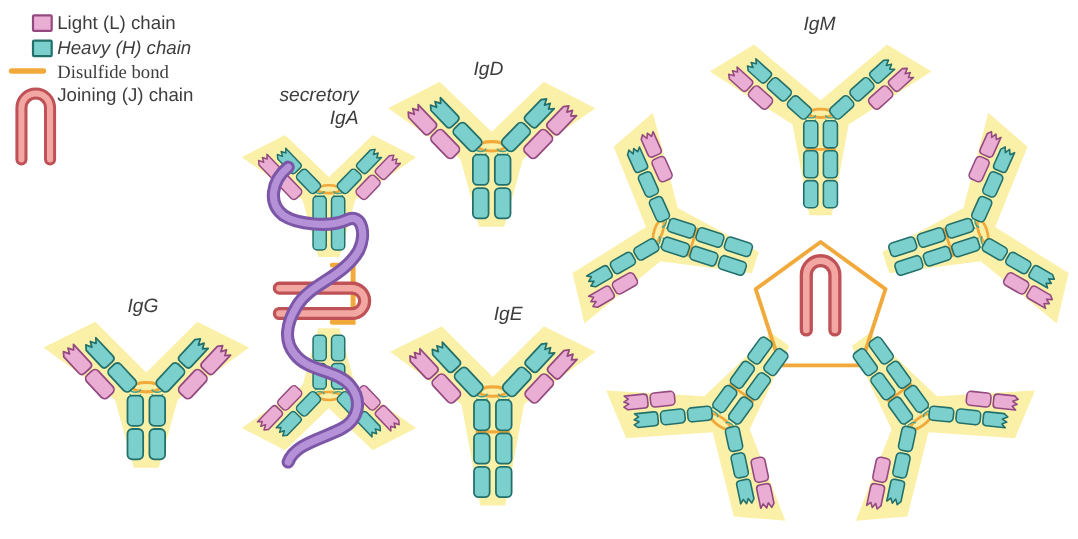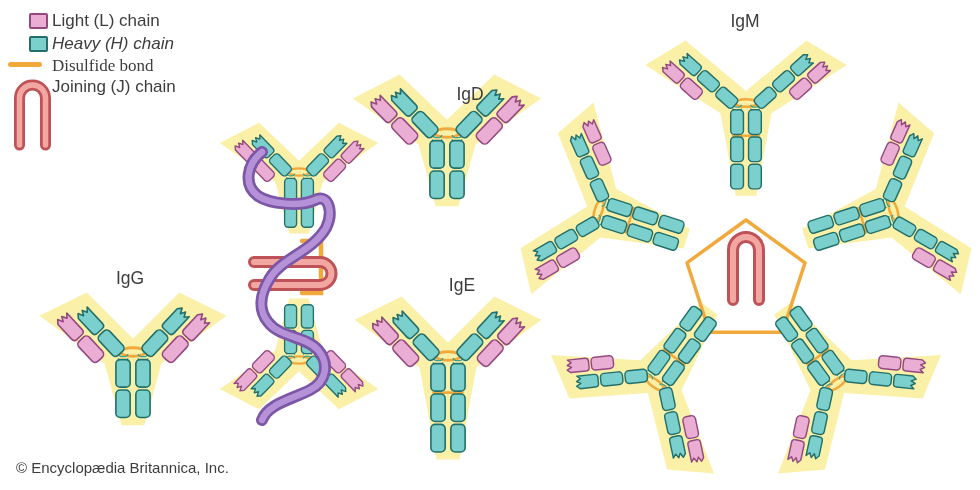--- a/index.html
+++ b/index.html
@@ -11,21 +11,21 @@
   }
   #diagram{position:absolute;left:0;top:0;}
   .legend{position:absolute;left:0;top:0;width:260px;height:170px;text-align:right;}
   .legend-row span{display:block;}
   .swatch{position:absolute;width:15px;height:12px;border:2px solid #000;border-radius:2px;}
   .dline{position:absolute;width:34px;height:5px;border-radius:2.5px;background:#f2a93b;}
   .jswatch{position:absolute;left:12px;top:77px;width:42px;height:74px;}
   .legend-label{position:absolute;left:52px;font-size:17px;line-height:1.2;white-space:nowrap;}
   .mol-label{
     position:absolute;transform:translateX(-50%);
-    font-size:17.5px;text-align:right;line-height:1.18;white-space:pre-line;
+    font-size:17.5px;text-align:right;line-height:1.18;white-space:pre-line;font-style:italic;
   }
   .copyright{position:absolute;left:16px;top:459px;font-size:15px;}
 </style>
 </head>
 <body>
 
 <div class="stage" style="color: rgb(61, 61, 61); background: rgb(255, 255, 255);">
 
   <svg id="diagram" width="980" height="490" viewBox="0 0 980 490">
       <g transform="translate(133,352) rotate(0) scale(0.95)">
@@ -316,18 +316,19 @@
     <div class="legend-row">
       <svg class="jswatch" viewBox="0 0 42 74">
         <path id="jsw-outer" fill="none" stroke-width="11" stroke-linecap="round" d="M 7.5,68 L 7.5,21 A 13,13 0 0 1 33.5,21 L 33.5,68" stroke="#bf5257"></path>
         <path id="jsw-inner" fill="none" stroke-width="5.5" stroke-linecap="round" d="M 7.5,68 L 7.5,21 A 13,13 0 0 1 33.5,21 L 33.5,68" stroke="#f2a7a2"></path>
       </svg>
       <span class="legend-label" style="top:77px;">Joining (J) chain</span>
     </div>
   </div>
 
   <div class="mol-label" style="left:130px;top:268px;">IgG</div>
-  <div class="mol-label" style="left:470px;top:52px;margin-top:32px;">IgD</div>
+  <div class="mol-label" style="left:290px;top:76px;">secretory
+IgA</div>
+  <div class="mol-label" style="left:444px;top:52px;">IgD</div>
   <div class="mol-label" style="left:462px;top:275px;">IgE</div>
   <div class="mol-label" style="left:745px;top:11px;">IgM</div>
 
-  <div class="copyright">© Encyclopædia Britannica, Inc.</div>
 </div>
 
 </body></html>

